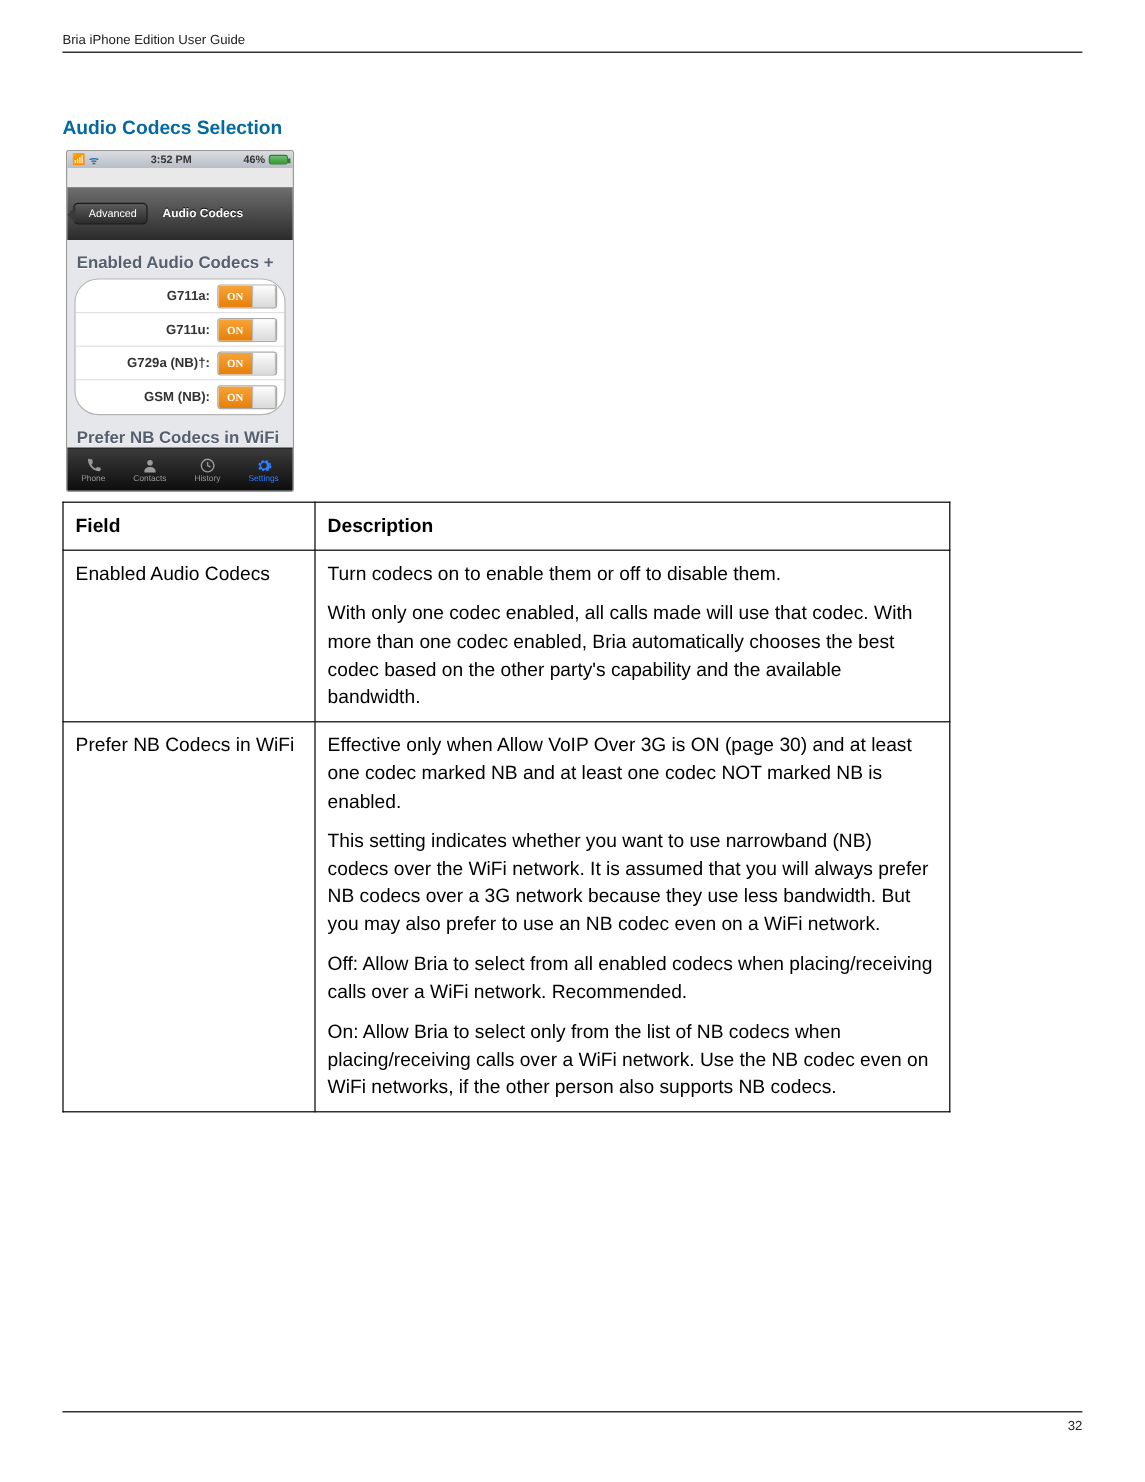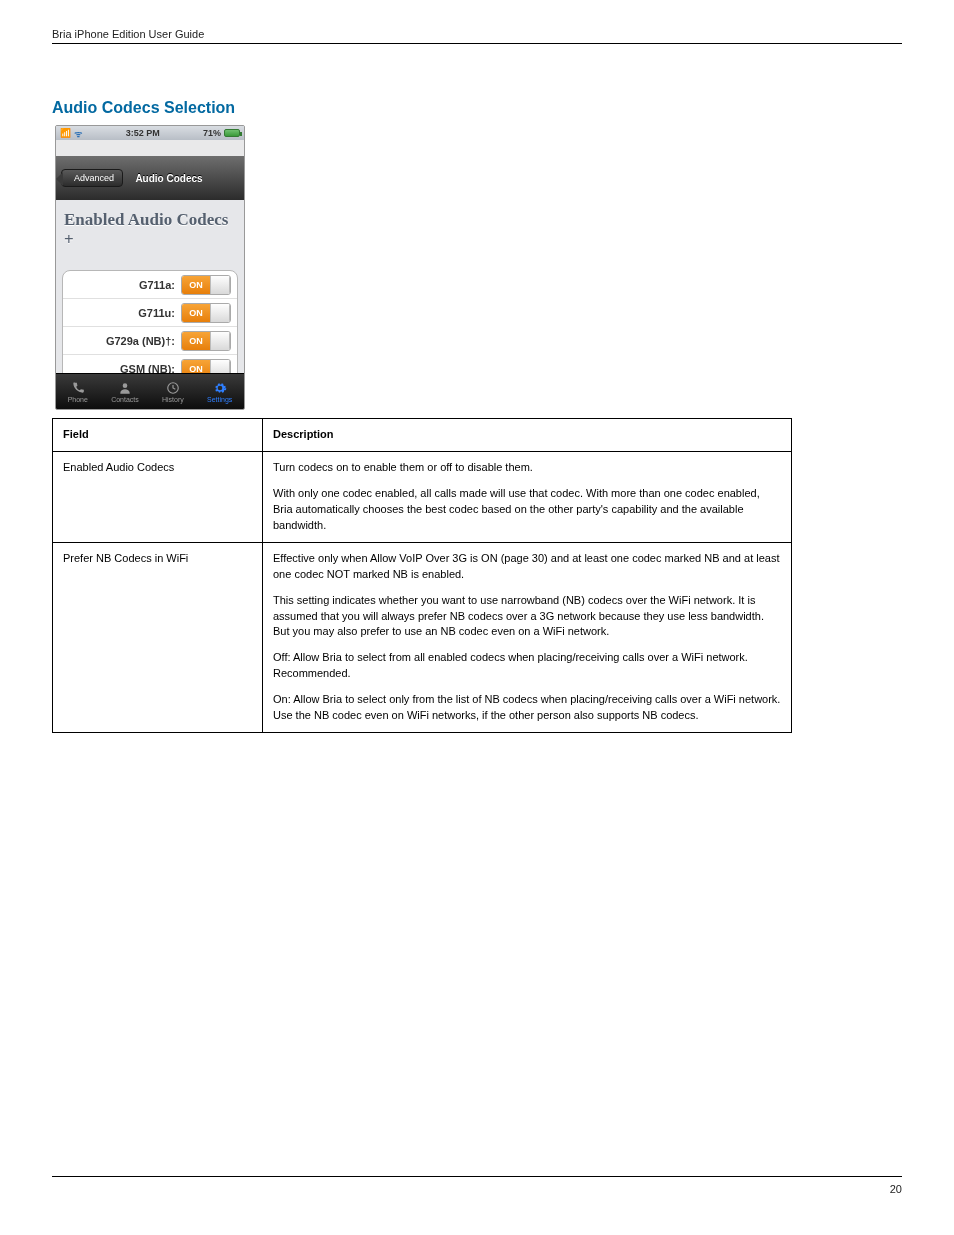--- a/index.html
+++ b/index.html
@@ -81,37 +81,37 @@
     border-radius: 4px;
     position: relative;
     border: 1px solid #1a1a1a;
   }
   .p-back::before {
     content:''; position:absolute; left:-6px; top:2px; width:0; height:0;
     border-top:7px solid transparent; border-bottom:7px solid transparent; border-right:7px solid #3a3a3a;
   }
   .p-title { color:#fff; font-weight:bold; font-size:10px; text-shadow:0 -1px 0 #000; flex:1; text-align:center; margin-right:30px;}
   .p-body { flex:1; background: #e6e7ea; overflow:hidden; }
-  .p-group-label { font-size:17px; font-weight:bold; color:#55606f; padding: 10px 8px 20px 8px; text-shadow:0 1px 0 #fff;font-family:Liberation Serif, serif; }
+  .p-group-label { font-size:14px; font-weight:bold; color:#55606f; padding: 10px 8px 6px 8px; text-shadow:0 1px 0 #fff; }
   .p-group {
     margin: 0 6px;
-    background:#fff; border:1px solid #b7b7b7; border-radius:8px; overflow:hidden;
+    background:#fff; border:1px solid #b7b7b7; border-radius:20px; overflow:hidden;
   }
   .p-row {
     height:28px; display:flex; align-items:center; justify-content:flex-end;
     padding:0 6px; border-bottom:1px solid #e0e0e0;
     gap:6px;
   }
   .p-row:last-child { border-bottom:none; }
   .p-row-label { font-size:11px; font-weight:bold; color:#333; }
   .p-toggle {
     width:50px; height:20px; border-radius:3px; border:1px solid #aaa;
     display:flex; overflow:hidden; font-size:9px; font-weight:bold;
   }
-  .p-toggle .on-part { flex:1; background:linear-gradient(#f7a437,#e77f0b); color:#fff; display:flex; align-items:center; justify-content:center; }
+  .p-toggle .on-part { flex:1; background:linear-gradient(#f7a437,#e77f0b); color:#fff; display:flex; align-items:center; justify-content:center;font-family:Liberation Serif, serif; }
   .p-toggle .off-part { flex:1; background:linear-gradient(#fdfdfd,#e7e7e7); color:#7a7a7a; display:flex; align-items:center; justify-content:center; }
   .p-toggle .knob { width:20px; background:linear-gradient(#fefefe,#d9d9d9); border-left:1px solid #bbb; border-right:1px solid #bbb; }
   .p-note { font-size:8.5px; color:#4d5866; padding:4px 8px 2px 8px; line-height:1.15; }
   .p-tabbar {
     height:36px; background:linear-gradient(#3a3a3a,#0d0d0d);
     display:flex; justify-content:space-around; align-items:center;
     border-top:1px solid #000;
   }
   .p-tab { display:flex; flex-direction:column; align-items:center; gap:1px; color:#9a9a9a; font-size:7px; }
   .p-tab.sel { color:#2f7fff; }
@@ -122,21 +122,21 @@
   .tbl {
     width: 740px;
     border-collapse: collapse;
     margin-top: 8px;
     margin-left: 0;
   }
   .tbl td, .tbl th {
     border: 1px solid #000;
     padding: 8px 10px;
     vertical-align: top;
-    font-size: 11px;
+    font-size: 16px;
     line-height: 1.45;
   }
   .tbl th {
     text-align: left;
     font-weight: bold;
     background: #fff;
   }
   .tbl .col1 { width: 210px; }
   .tbl p { margin: 0 0 10px 0; }
   .tbl p:last-child { margin-bottom: 0; }
@@ -162,21 +162,21 @@
   <div class="section-title">Audio Codecs Selection</div>
 
   <div class="phone">
     <div class="p-status">
       <span class="left">
         <span>📶</span>
         <span style="color:#2a6fb5">ᯤ</span>
       </span>
       <span>3:52 PM</span>
       <span class="right">
-        <span>71%</span>
+        <span>46%</span>
         <span class="batt"></span>
       </span>
     </div>
     <div class="p-nav">
       <div class="p-back"><span>Advanced</span></div>
       <div class="p-title">Audio Codecs</div>
     </div>
     <div class="p-body">
       <div class="p-group-label">Enabled Audio Codecs +</div>
       <div class="p-group">
@@ -272,14 +272,14 @@
         <p>Off: Allow Bria to select from all enabled codecs when placing/receiving calls over a WiFi network. Recommended.</p>
         <p>On: Allow Bria to select only from the list of NB codecs when placing/receiving calls over a WiFi network. Use the NB codec even on WiFi networks, if the other person also supports NB codecs.</p>
       </td>
     </tr>
   </tbody>
     </table>
 </div>
 
 <div class="footer">
   <span></span>
-  <span>20</span>
+  <span>32</span>
 </div>
 
 </body></html>

